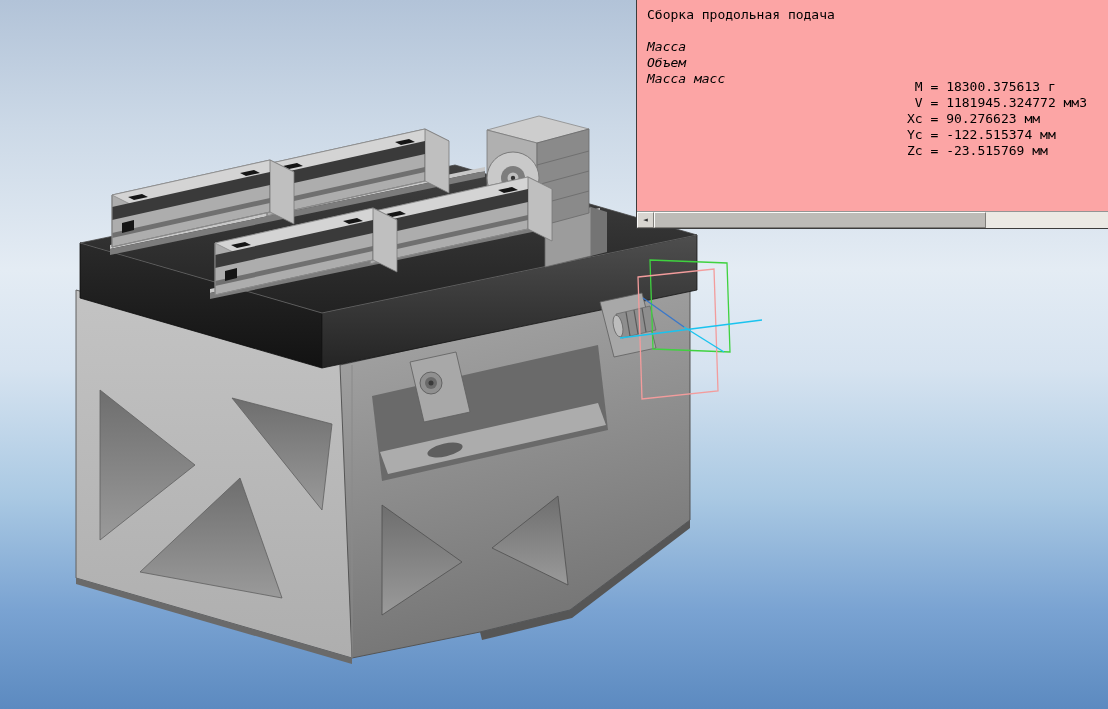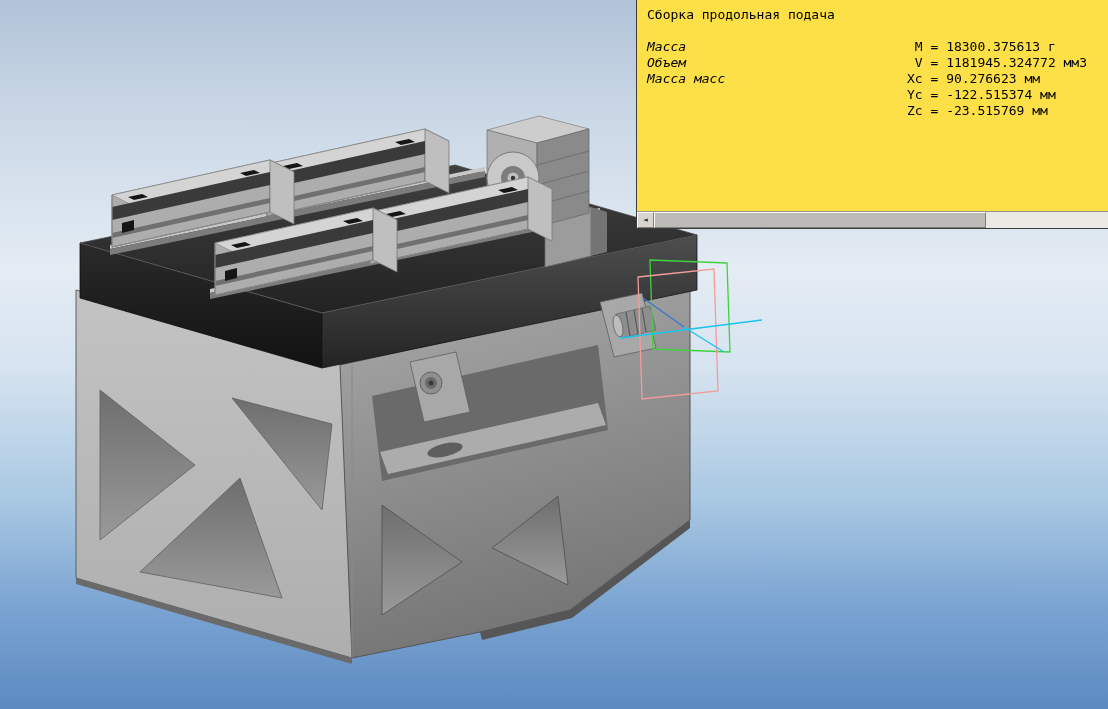--- a/index.html
+++ b/index.html
@@ -8,30 +8,30 @@
     background: linear-gradient(180deg,
       #b2c3d8 0%, #ccd9e7 18%, #e4ecf4 38%, #d6e3f0 52%,
       #aac9e3 70%, #7aa3d2 86%, #5c8ac0 100%);
     font-family: "Liberation Sans", sans-serif;
   }
   svg.scene { position:absolute; left:0; top:0; }
 
   
   .panel {
     position:absolute; top:0; left:636px; width:472px; height:229px;
-    background:#fde047; box-sizing:border-box;
+    background:#fca5a5; box-sizing:border-box;
     border-left:1px solid #3c3c3c; border-bottom:1px solid #3c3c3c;
     font-family:"DejaVu Sans Mono","Liberation Mono",monospace;
     font-size:13px; line-height:16px; color:#000;
   }
   .panel-title { position:absolute; top:7px; left:10px; white-space:pre; }
   .panel-rows  { position:absolute; top:39px; left:10px; right:2px; }
   .prow   { display:flex; height:16px; }
   .plabel { width:260px; flex:none; white-space:pre;font-style:italic; }
-  .pvalue { white-space:pre; }
+  .pvalue { white-space:pre;margin-top:40px; }
 
   .panel-scrollbar {
     position:absolute; left:0; right:0; bottom:0; height:17px;
     background:#ebe9e4; border-top:1px solid #949494;
     display:flex; align-items:stretch; box-sizing:border-box;
   }
   .sb-btn {
     width:17px; flex:none; background:#d8d5d0; box-sizing:border-box;
     border:1px solid; border-color:#fbfaf8 #807e7a #807e7a #fbfaf8;
     display:flex; align-items:center; justify-content:center;

